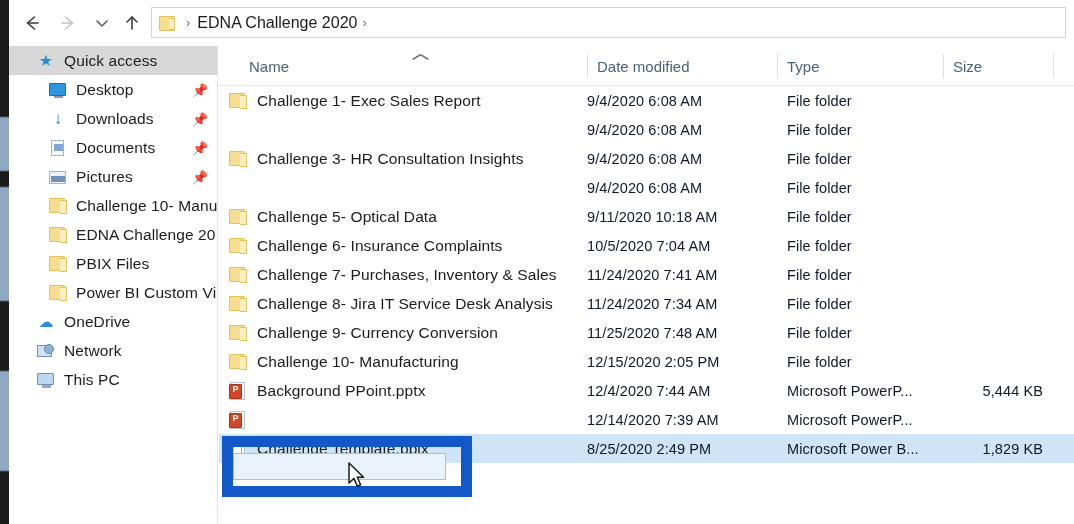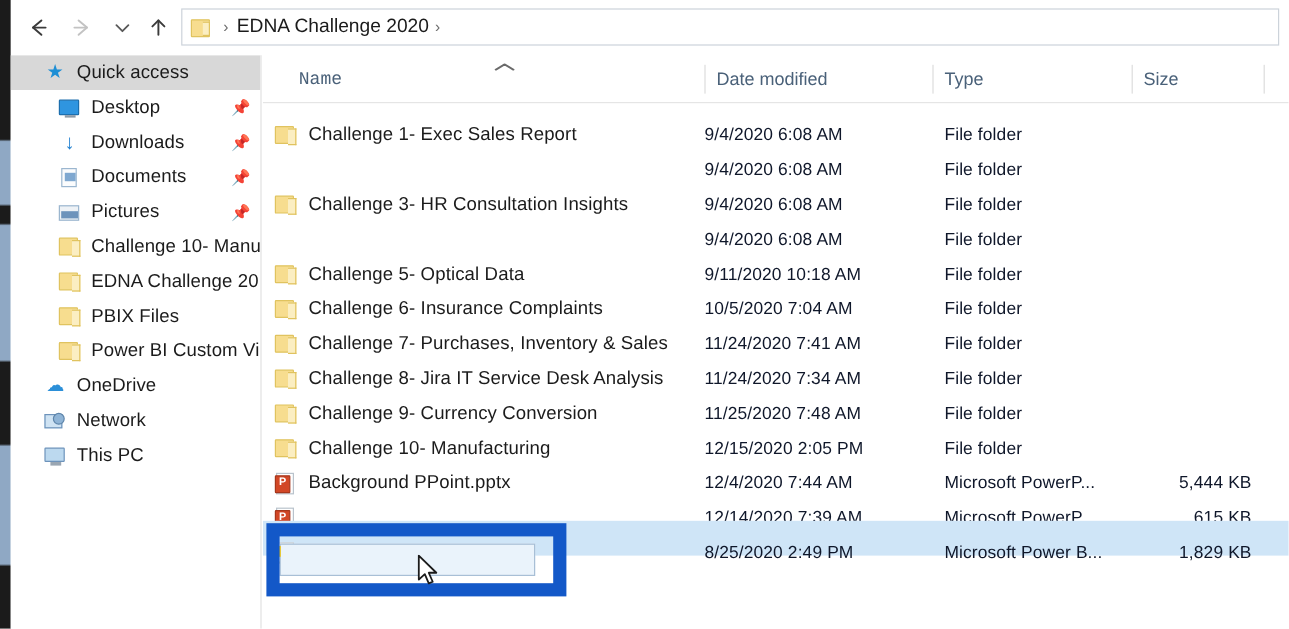--- a/index.html
+++ b/index.html
@@ -183,21 +183,21 @@
     position: absolute; top: 3px; font-size: 13px; color: #6a6a6a;
     transform: scaleX(1.6);
   }
 
   .rows { position: absolute; left: 0; right: 0; top: 40px; bottom: 0; }
   .row {
     position: relative; height: 29px; width: 100%;
   }
   .row.selected { background: #cfe5f7; }
   .row .cell {
-    position: absolute; top: 12px; height: 29px;
+    position: absolute; top: 0; height: 29px;
     display: flex; align-items: center;
     white-space: nowrap;
   }
   .cell-name  { left: 0;   }
   .cell-date  { left: 368px; }
   .cell-type  { left: 568px; }
   .cell-size  { left: 724px; width: 100px; justify-content: flex-end; }
 
   .cell-name .ficon { width: 22px; height: 20px; position: relative; flex:none; margin: 0 8px 0 8px; }
   .cell-name .fname { font-size: 15.5px; color: #1b1b1b; letter-spacing: .1px; }
@@ -382,21 +382,21 @@
           <span class="nicon">
             <span class="ic-pc"></span>
           </span>
           <span class="nlabel">This PC</span>
         </div>
       </div>
 
     <div class="listpane">
 
       <div class="colheader">
-        <div class="ch" style="left:20px;width:348px;font-family:Liberation Mono, monospace;">
+        <div class="ch" style="left:20px;width:348px;">
           <span>Name</span>
           <span class="sort-caret" style="left:175px;">
             <svg width="13" height="8" viewBox="0 0 13 8">
                 <path d="M2 6 L6.5 1.6 L11 6" fill="none" stroke="#6a6a6a" stroke-width="1.3" stroke-linecap="round" stroke-linejoin="round"></path>
               </svg>
           </span>
         </div>
         <div class="divider" style="left:368px;"></div>
         <div class="ch" style="left:368px;width:200px;">
           <span>Date modified</span>
@@ -593,23 +593,20 @@
               <span class="ficon">
                 <span class="ic-ppt"></span>
               </span>
               <span class="fname"></span>
             </span>
             <span class="cell cell-date">
               <span class="txt">12/14/2020 7:39 AM</span>
             </span>
             <span class="cell cell-type">
               <span class="txt">Microsoft PowerP...</span>
-            </span>
-            <span class="cell cell-size">
-              <span class="txt">615 KB</span>
             </span>
           </div>
           <div class="row selected">
             <span class="cell cell-name">
               <span class="ficon">
                 <span class="ic-pbix"></span>
                 <span class="pbix-bars">
                   <i></i>
                   <i></i>
                   <i></i>

